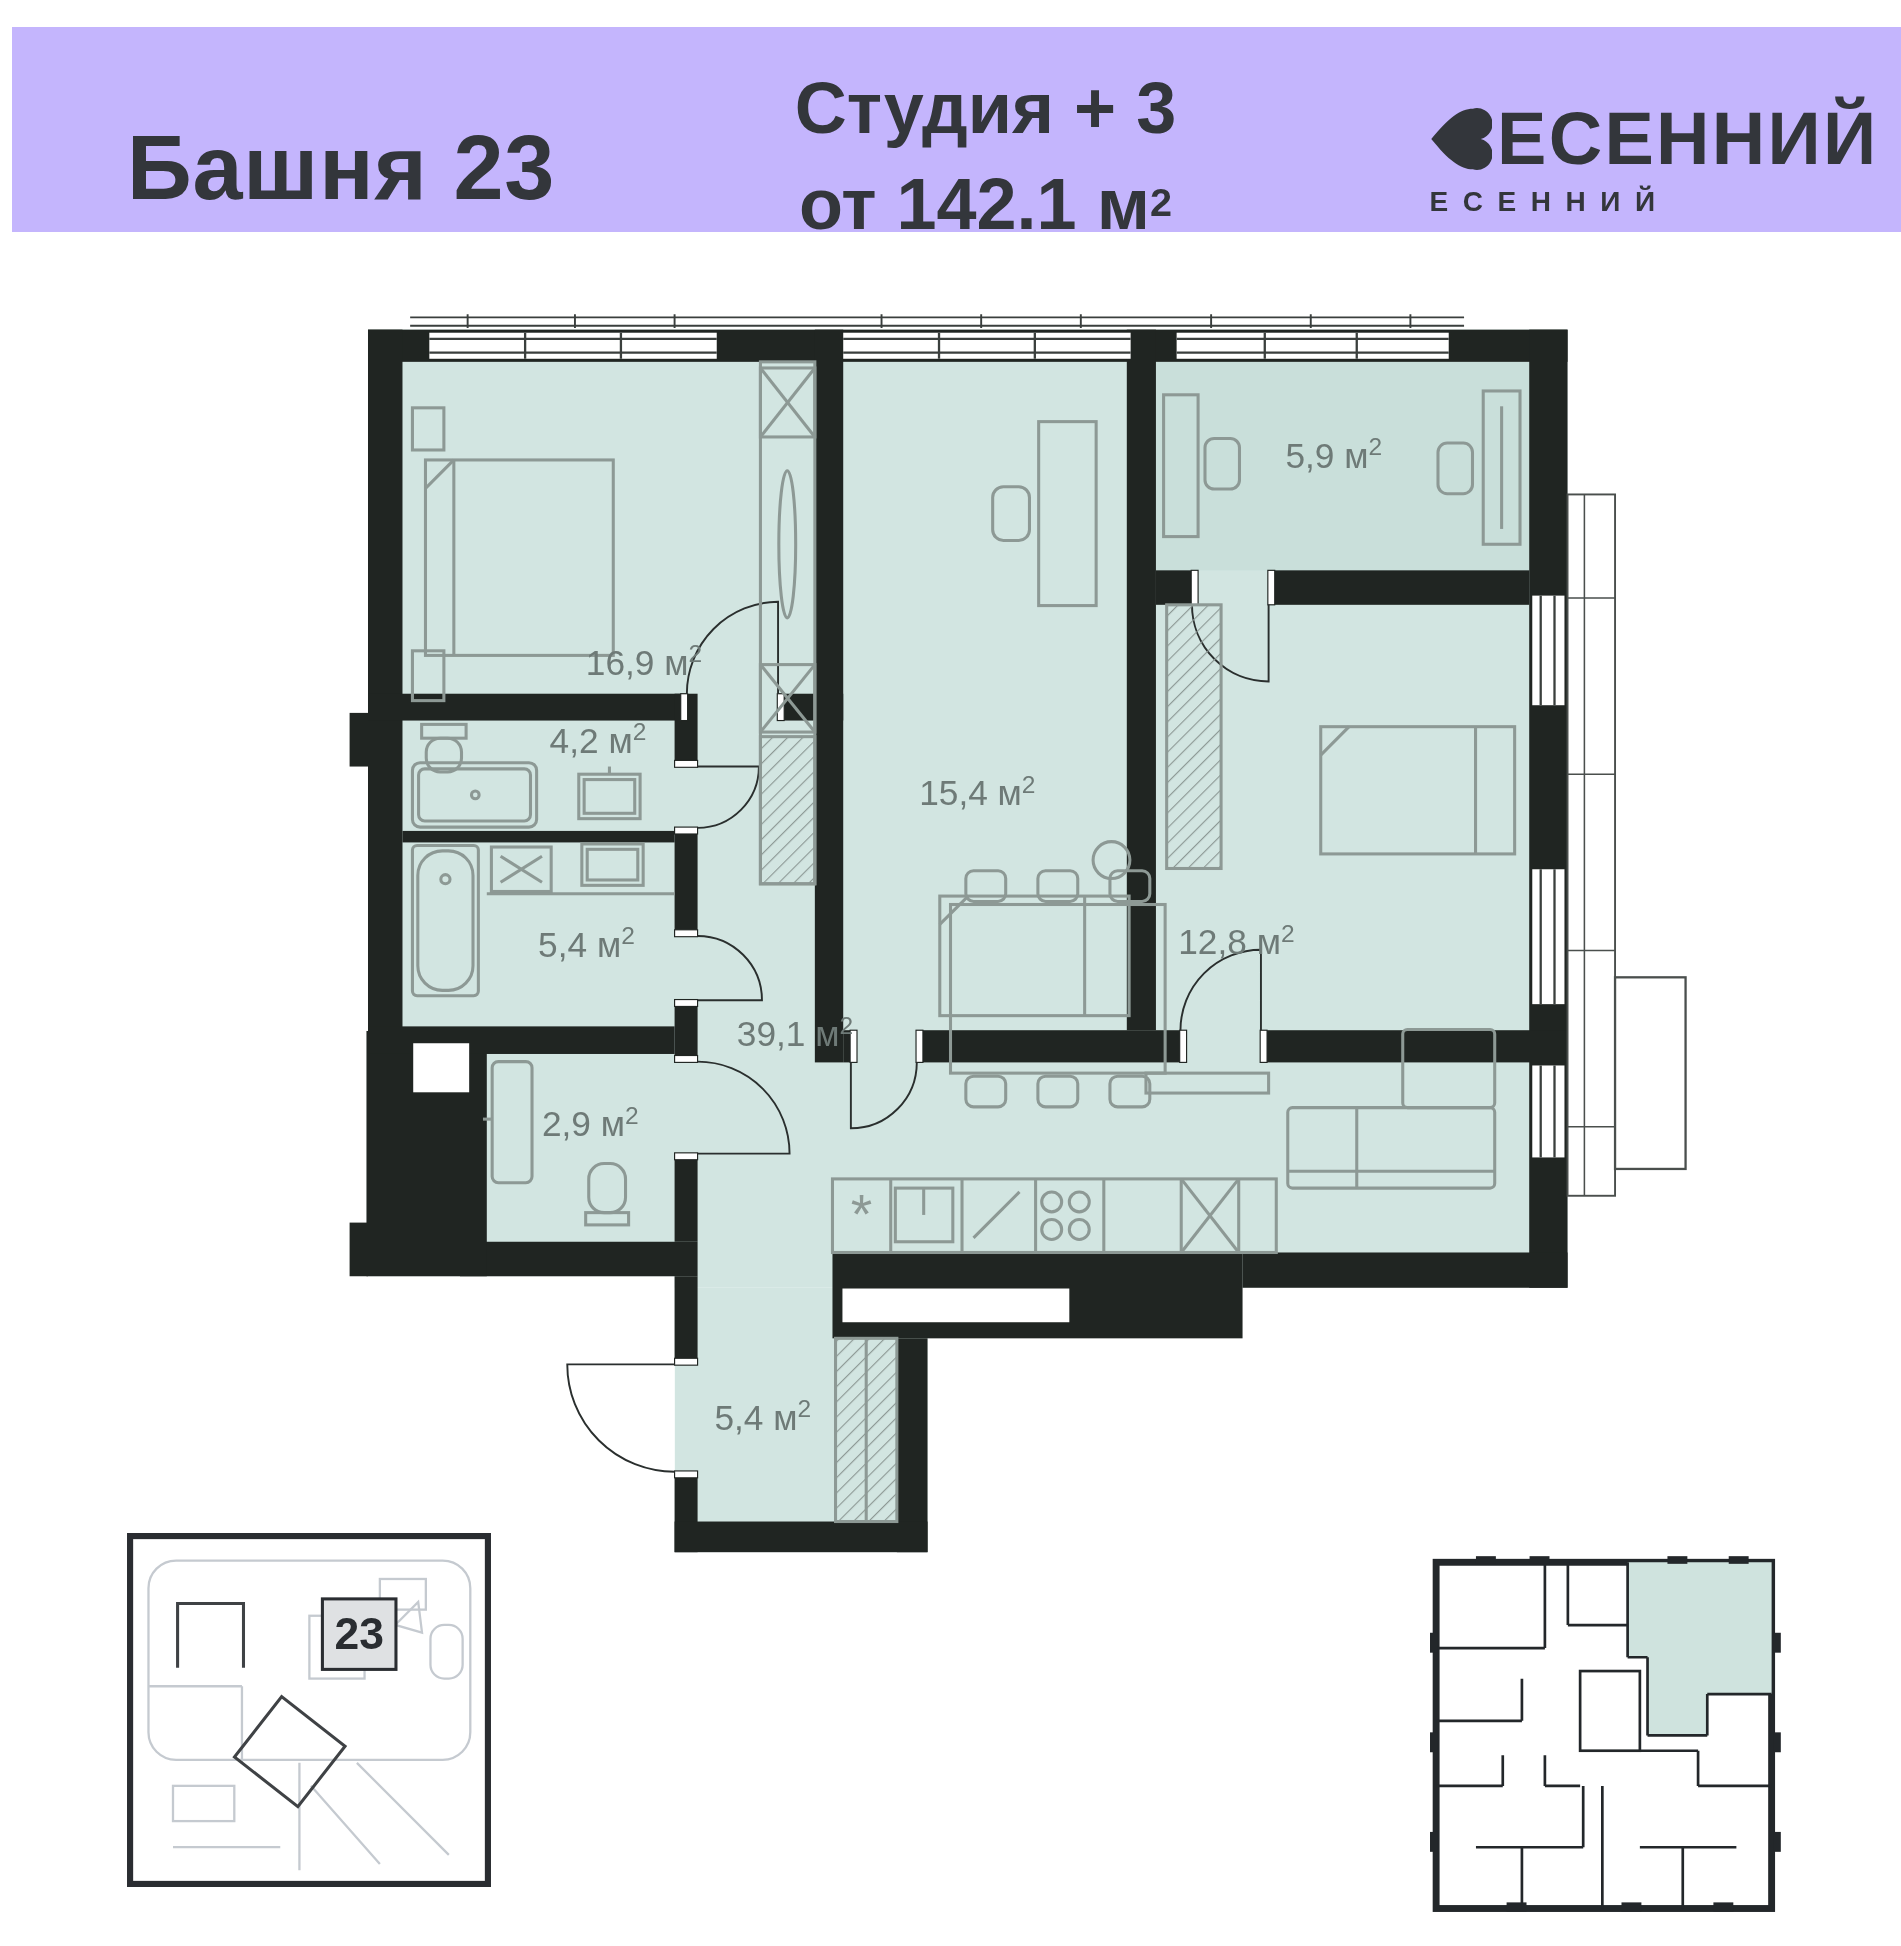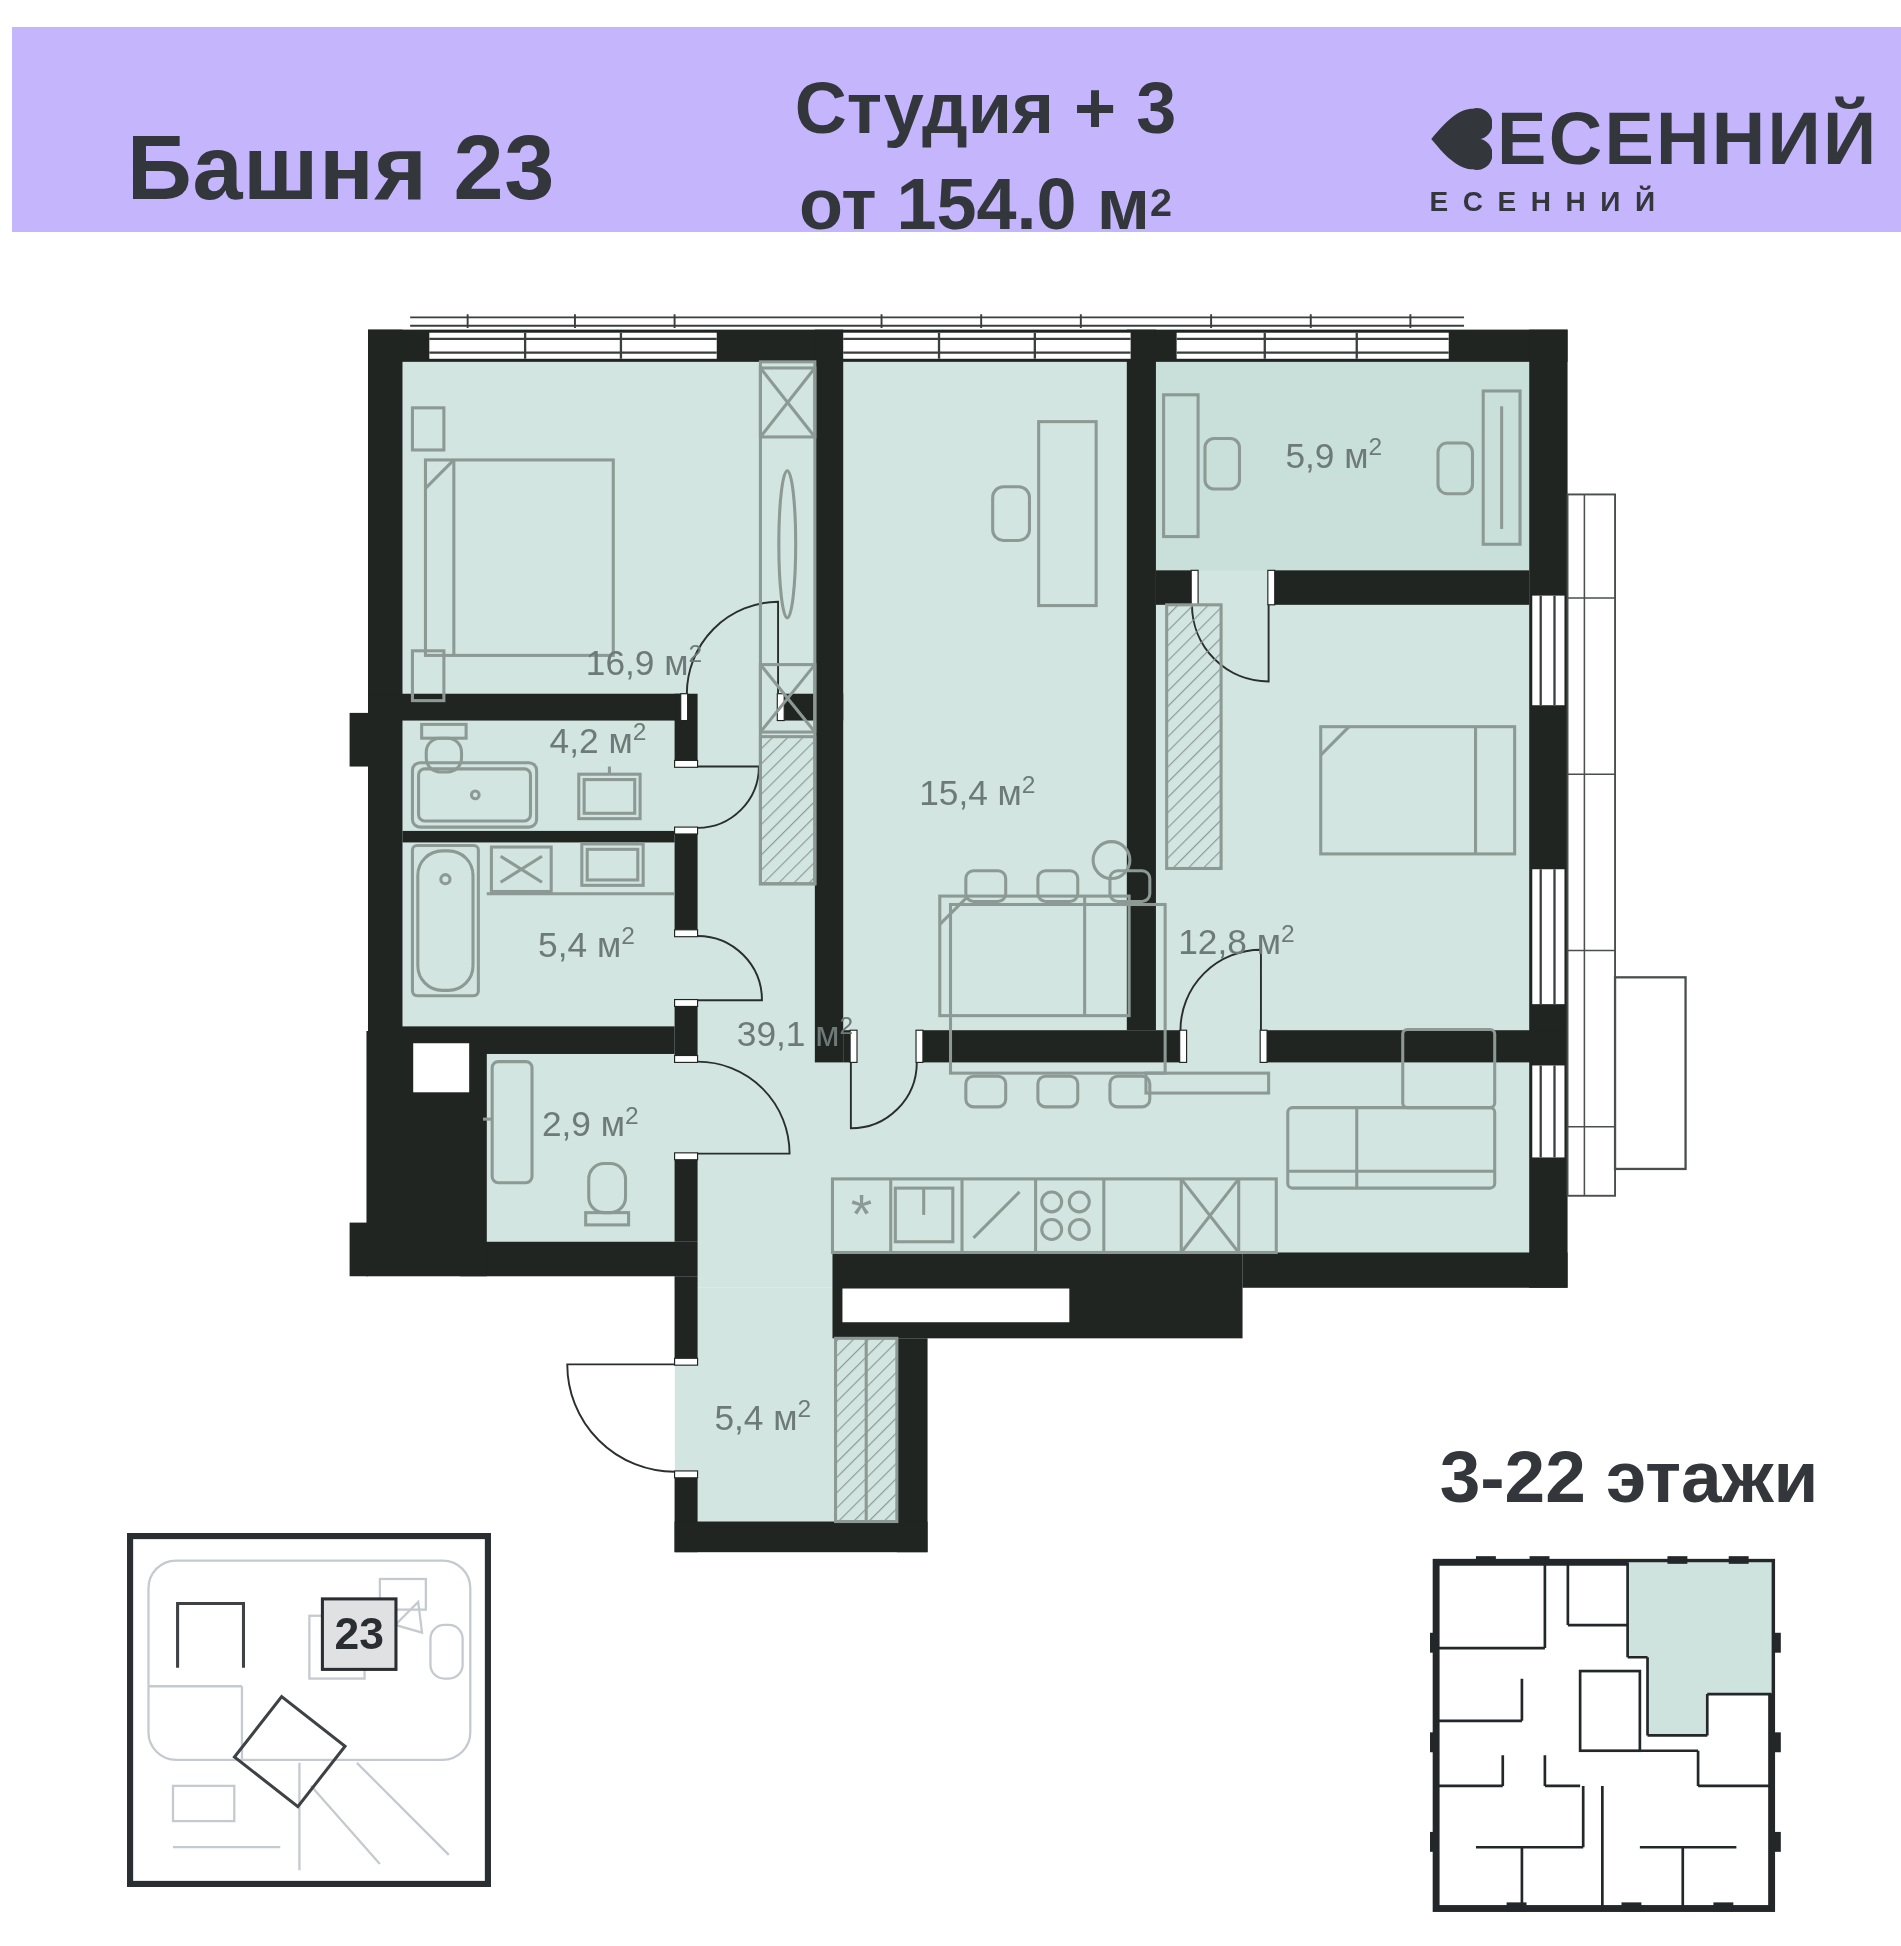--- a/index.html
+++ b/index.html
@@ -26,21 +26,21 @@
 </head>
 <body>
 
 <div class="page">
 
   <div class="abs header">
     <div class="abs tower">Башня 23</div>
 
     <div class="abs centerblock">
       <div class="type-line">Студия + 3</div>
-      <div class="area-line"><span>от 154.0 м</span><sup>2</sup></div>
+      <div class="area-line"><span>от 142.1 м</span><sup>2</sup></div>
     </div>
 
     <div class="abs logo">
       <div class="logo-row">
         <svg width="66" height="66" viewBox="0 0 100 100">
           <path d="M50 92 C18 66 4 48 4 29 A23 23 0 0 1 50 17 A23 23 0 0 1 96 29 C96 48 82 66 50 92 Z" fill="#33363b" transform="rotate(90 50 50)"></path>
         </svg>
         <span class="brand-name">ЕСЕННИЙ</span>
       </div>
       <div class="brand-sub">ЕСЕННИЙ</div>
@@ -313,21 +313,20 @@
     <g fill="none" stroke="#3f4245" stroke-width="4">
       <path d="M66 176 V92 H152 V176"></path>
       <rect x="160" y="235" width="105" height="100" transform="rotate(38 212 285)"></rect>
     </g>
     <g>
       <rect x="255" y="86" width="96" height="92" fill="#dfe1e3" stroke="#2a2d31" stroke-width="4"></rect>
       <text x="303" y="152" text-anchor="middle" font-size="58" font-weight="bold" fill="#2a2d31">23</text>
     </g>
   </svg>
 
-  <div class="abs floors">3-22 этажи</div>
 
   <svg class="abs" style="left:1430px;top:1556px;" width="360" height="368" viewBox="0 0 470 480">
     <rect x="8" y="8" width="438" height="452" fill="#ffffff" stroke="#23272a" stroke-width="9"></rect>
     <polygon points="258,8 446,8 446,180 362,180 362,234 284,234 284,132 258,132" fill="#cfe3de"></polygon>
     <g fill="none" stroke="#23272a" stroke-width="3.5">
       <path d="M150 8 V120 M150 120 H8"></path>
       <path d="M180 8 V90 M180 90 H258"></path>
       <path d="M258 8 V132 M258 132 H284 M284 132 V234 M284 234 H362 M362 180 H446 M362 180 V234"></path>
       <rect x="196" y="150" width="78" height="104"></rect>
       <path d="M8 215 H120 M120 160 V215"></path>

